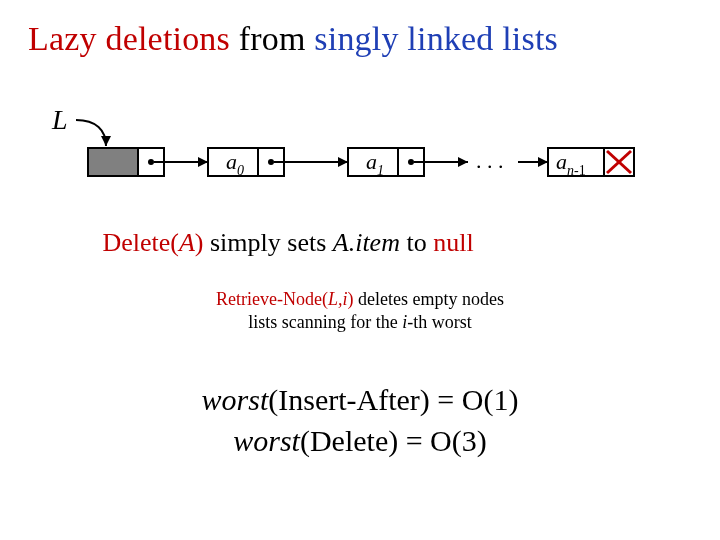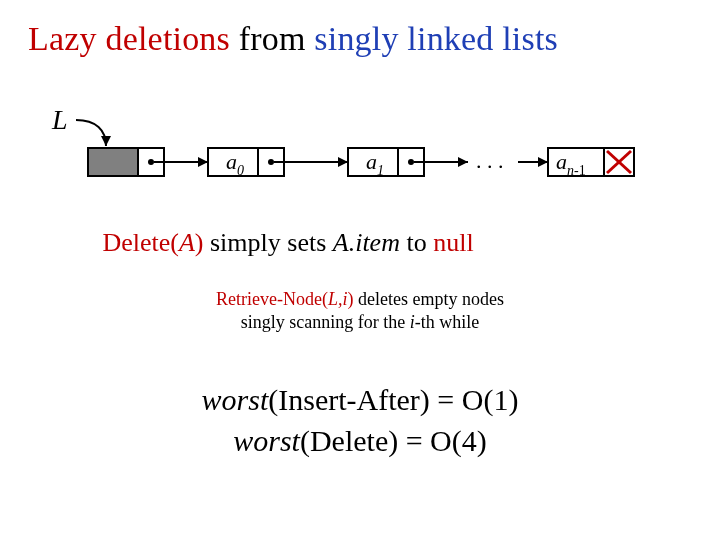--- a/index.html
+++ b/index.html
@@ -135,21 +135,21 @@
     <line x1="559" y1="39" x2="583" y2="61" stroke="#c00000" stroke-width="3"></line>
     <line x1="583" y1="39" x2="559" y2="61" stroke="#c00000" stroke-width="3"></line>
   </svg>
 
   <div class="line1">
     <span class="red"><span>Delete(</span><span class="it">A</span><span>)</span></span><span> simply sets </span><span class="it"><span>A.</span><span>item</span></span><span> to </span><span class="red">null</span>
   </div>
 
   <div class="line2">
     <span class="red"><span>Retrieve-Node(</span><span class="it">L,</span><span class="it">i</span><span>)</span></span><span> deletes empty nodes</span><br>
-    <span>singly scanning for the </span><span class="it">i</span><span>-th while</span>
+    <span>lists scanning for the </span><span class="it">i</span><span>-th worst</span>
   </div>
 
   <div class="line3">
     <div><span class="it">worst</span><span>(Insert-After) = O(1)</span></div>
-    <div><span class="it">worst</span><span>(Delete) = O(4)</span></div>
+    <div><span class="it">worst</span><span>(Delete) = O(3)</span></div>
   </div>
 
 </div>
 
 </body></html>

